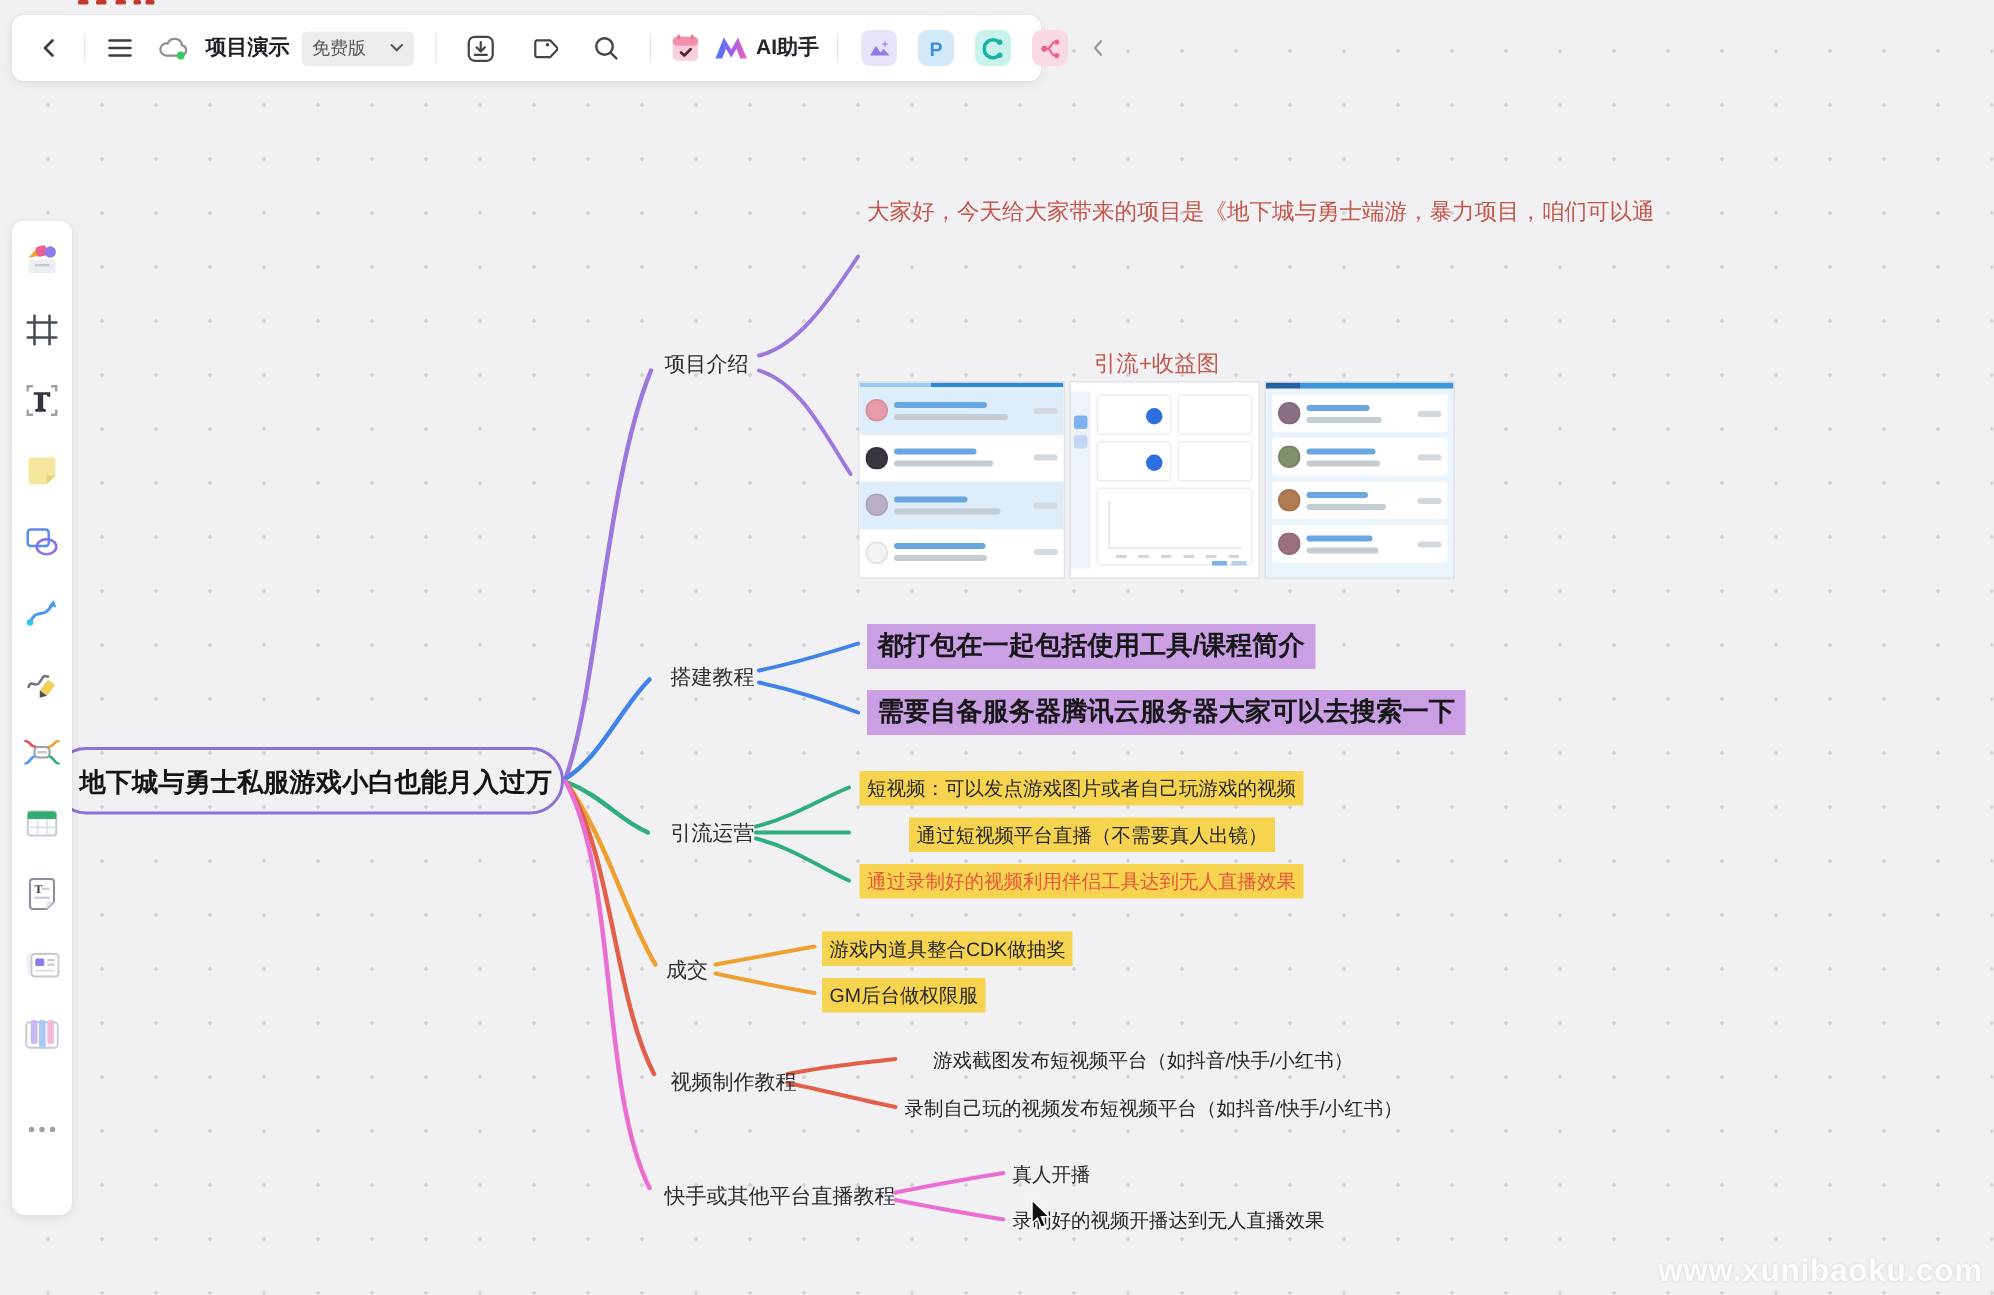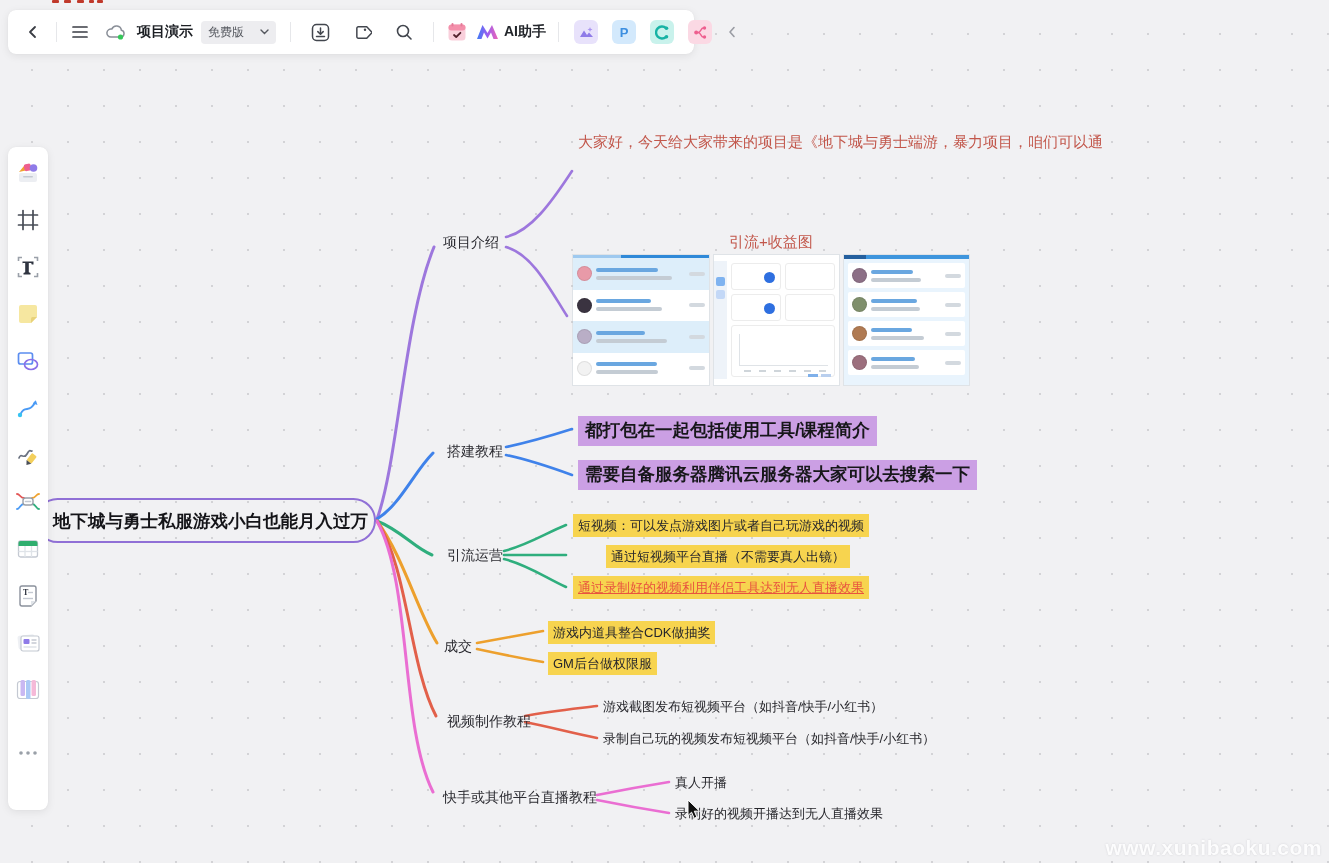--- a/index.html
+++ b/index.html
@@ -477,26 +477,26 @@
         <span class="bar-right"></span>
       </div>
   </div>
 </div>
 
 <div class="mm-leaf hl-purple" style="left:578px;top:416px;">都打包在一起包括使用工具/课程简介</div>
 <div class="mm-leaf hl-purple" style="left:578px;top:460px;">需要自备服务器腾讯云服务器大家可以去搜索一下</div>
 
 <div class="mm-leaf hl-yellow" style="left:573px;top:514px;">短视频：可以发点游戏图片或者自己玩游戏的视频</div>
 <div class="mm-leaf hl-yellow" style="left:573px;top:545px;margin-left:33px;">通过短视频平台直播（不需要真人出镜）</div>
-<div class="mm-leaf hl-yellow alert" style="left:573px;top:576px;text-decoration:underline;">通过录制好的视频利用伴侣工具达到无人直播效果</div>
+<div class="mm-leaf hl-yellow alert" style="left:573px;top:576px;">通过录制好的视频利用伴侣工具达到无人直播效果</div>
 
 <div class="mm-leaf hl-yellow" style="left:548px;top:621px;">游戏内道具整合CDK做抽奖</div>
 <div class="mm-leaf hl-yellow" style="left:548px;top:652px;">GM后台做权限服</div>
 
-<div class="mm-leaf" style="left:603px;top:698px;">游戏截图发布短视频平台（如抖音/快手/小红书）</div>
+<div class="mm-leaf" style="left:622px;top:698px;">游戏截图发布短视频平台（如抖音/快手/小红书）</div>
 <div class="mm-leaf" style="left:603px;top:730px;">录制自己玩的视频发布短视频平台（如抖音/快手/小红书）</div>
 
 <div class="mm-leaf" style="left:675px;top:774px;">真人开播</div>
 <div class="mm-leaf" style="left:675px;top:805px;">录制好的视频开播达到无人直播效果</div>
 
 <div class="watermark">www.xunibaoku.com</div>
 
 <svg class="cursor" width="16" height="21" viewBox="0 0 16 21">
   <path d="M1,1 L1,16.5 L4.6,13.2 L7.2,19.3 L9.9,18.1 L7.3,12.2 L12.5,12.2 z" fill="#111" stroke="#fff" stroke-width="1"></path>
 </svg>

